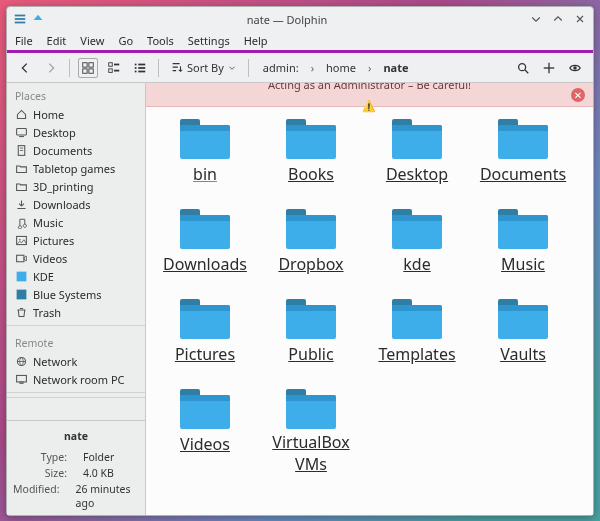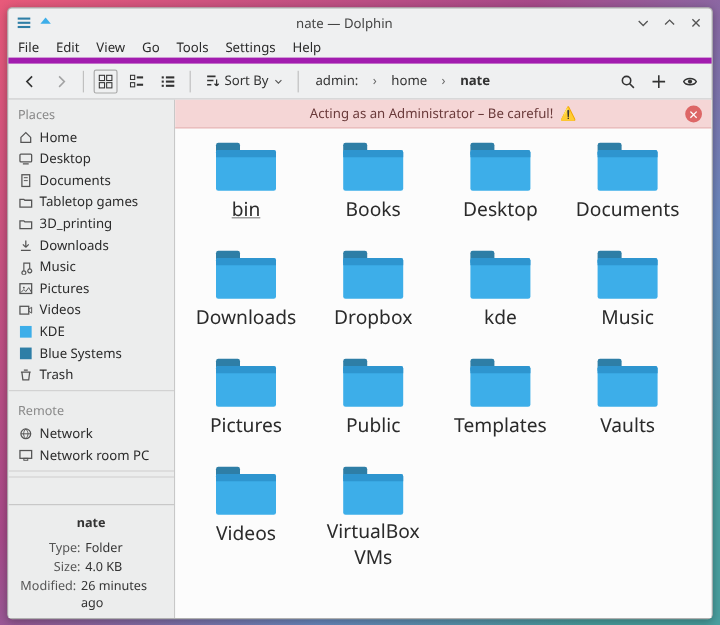--- a/index.html
+++ b/index.html
@@ -5,54 +5,54 @@
   * { box-sizing: border-box; margin: 0; padding: 0; font-family: "Noto Sans", "Segoe UI", sans-serif; }
   body { background: linear-gradient(135deg,#e85a7a 0%, #a84a8a 40%, #6a8ac0 70%, #4aa0a0 90%); width:600px; height:521px; overflow:hidden; padding:6px 6px; }
   .window { background:#eff0f1; border:1px solid #b0b0b0; border-radius:4px; width:588px; height:510px; display:flex; flex-direction:column; box-shadow:0 2px 8px rgba(0,0,0,.3); }
   
   .titlebar { height:24px; display:flex; align-items:center; padding:0 6px; font-size:11px; color:#444; }
   .titlebar .tb-icons-l { display:flex; gap:4px; }
   .titlebar .title { flex:1; text-align:center; }
   .titlebar .tb-icons-r { display:flex; gap:8px; color:#666;}
   .tb-icon { width:14px; height:14px; display:flex; align-items:center; justify-content:center; }
   
-  .menubar { height:22px; display:flex; align-items:center; gap:14px; padding:0 8px; font-size:11px; color:#2b2b2b; border-bottom:5px solid #a21caf;}
+  .menubar { height:22px; display:flex; align-items:center; gap:14px; padding:0 8px; font-size:11px; color:#2b2b2b; border-bottom:3px solid #a21caf;}
   .menubar span { cursor:default; }
   
   .toolbar { height:30px; display:flex; align-items:center; gap:6px; padding:0 8px; font-size:11px; color:#333; border-bottom:1px solid #c8c8c8;}
   .toolbar .sep { width:1px; height:18px; background:#c0c0c0; margin:0 2px;}
   .toolbar .btn { display:flex; align-items:center; gap:3px; padding:2px 3px; }
   .toolbar .crumb { padding:2px 6px; color:#333;}
   .toolbar .crumb.current { font-weight:bold; }
   .toolbar .spacer { flex:1; }
   .tb-svg { width:14px; height:14px; }
   
   .body { flex:1; display:flex; overflow:hidden; }
   
   .sidebar { width:139px; background:#eceded; border-right:1px solid #c8c8c8; display:flex; flex-direction:column; font-size:11px; color:#2b2b2b; overflow:hidden;}
   .side-section-title { color:#888; padding:6px 8px 2px; font-size:10.5px;}
   .side-item { display:flex; align-items:center; gap:5px; padding:2px 8px 2px 8px; height:18px; }
   .side-icon { width:13px; height:13px; display:flex; align-items:center; justify-content:center; color:#555;}
   .side-hr { height:1px; background:#d2d2d2; margin:4px 0;}
   .info-panel { border-top:1px solid #c8c8c8; padding:4px 6px; font-size:10.5px; color:#333;}
   .info-panel .info-title { text-align:center; font-weight:bold; padding:4px 0 6px;}
-  .info-row { display:flex; justify-content:flex-start; gap:4px; padding:1px 0;}
+  .info-row { display:flex; justify-content:flex-start; gap:16px; padding:1px 0;}
   .info-row .k { width:54px; text-align:right; color:#555;}
   
   .main { flex:1; display:flex; flex-direction:column; background:#fcfcfc;}
-  .warn { background:#f5d6d6; color:#6a3a3a; font-size:11px; height:24px; display:flex; align-items:center; justify-content:center; gap:6px; border-bottom:1px solid #e8b8b8; position:relative;}
+  .warn { background:#f5d6d6; color:#6a3a3a; font-size:11px; height:24px; display:flex; align-items:center; justify-content:center; gap:6px; border-bottom:1px solid #e8b8b8; position:relative;flex-direction:column;}
   .warn .close { position:absolute; right:8px; top:5px; width:14px; height:14px; border-radius:7px; background:#d66; color:#fff; font-size:10px; display:flex; align-items:center; justify-content:center;}
   .grid { flex:1; padding:8px 6px 0 6px; }
   .grid-row { display:flex; }
   .cell { width:106px; height:90px; display:flex; flex-direction:column; align-items:center; justify-content:flex-start; padding-top:4px; font-size:16px; color:#2b2b2b;}
   .folder-icon { width:50px; height:40px; position:relative; margin-bottom:4px;}
   .folder-icon .tab { position:absolute; left:0; top:0; width:20px; height:10px; background:#2e7ea6; border-radius:2px 2px 0 0;}
   .folder-icon .body { position:absolute; left:0; top:6px; width:50px; height:34px; background:#3daee9; border-radius:2px;}
   .folder-icon .shade { position:absolute; left:0; top:6px; width:50px; height:6px; background:#2e95cf; border-radius:2px 2px 0 0; }
-  .cell .label { text-align:center; max-width:100px; }
+  .cell .label { text-align:center; max-width:100px;text-decoration:underline; }
   .cell .label.ul { text-decoration:underline; text-decoration-color:#888;}
   
   .status { height:26px; border-top:1px solid #c8c8c8; display:flex; align-items:center; font-size:11px; color:#333; padding:0 8px; gap:10px; background:#eff0f1;}
   .slider { width:120px; height:4px; background:#c0c0c0; border-radius:2px; position:relative;}
   .slider .fill { position:absolute; left:0; top:0; height:4px; background:#3daee9; border-radius:2px; width:30%;}
   .slider .knob { position:absolute; left:28%; top:-4px; width:12px; height:12px; background:#fcfcfc; border:1px solid #999; border-radius:6px;}
   .disk { width:70px; height:4px; background:#c0c0c0; border-radius:2px; position:relative;}
   .disk .fill { position:absolute; left:0; top:0; height:4px; background:#3daee9; border-radius:2px; width:35%;}
   .chev { color:#666; }
 </style>

